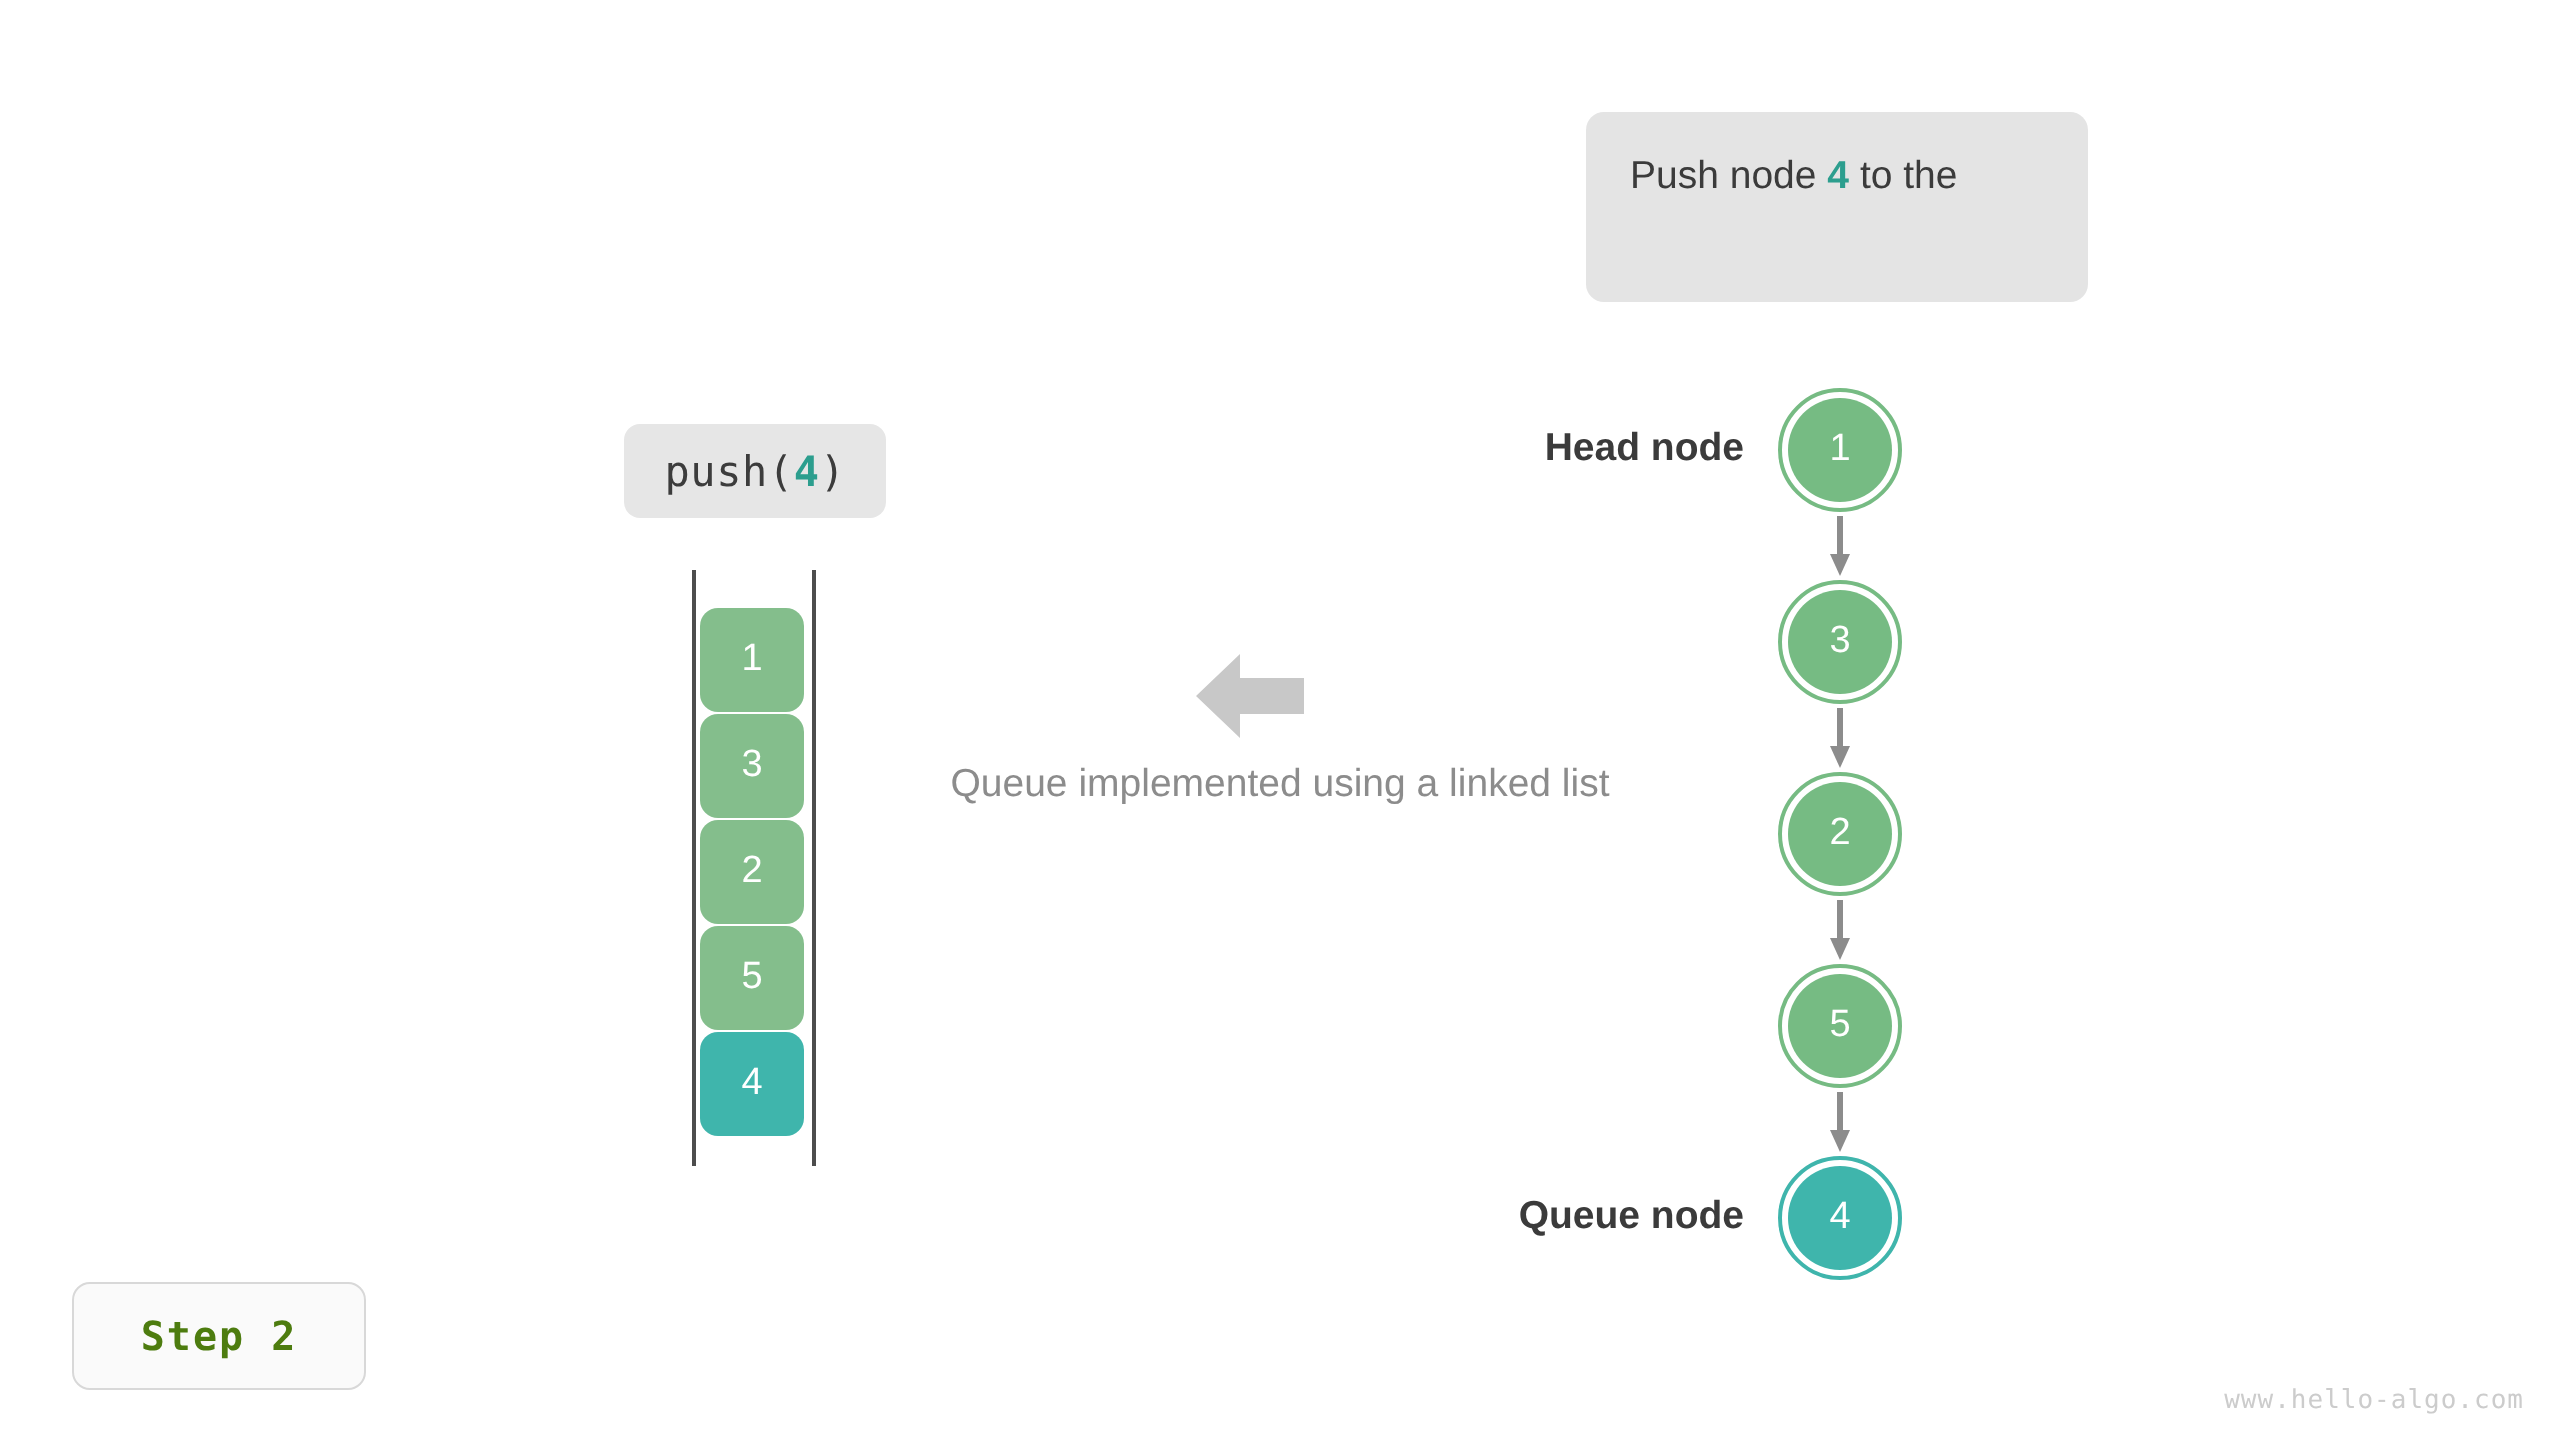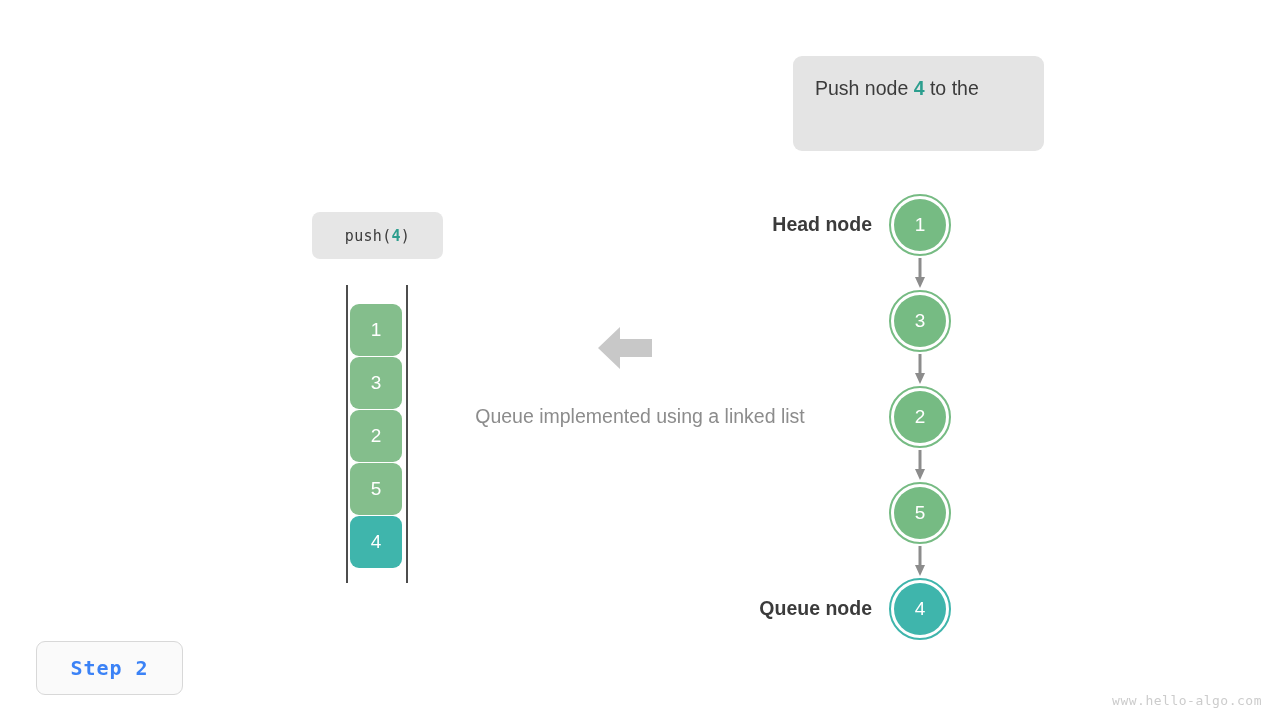--- a/index.html
+++ b/index.html
@@ -45,21 +45,21 @@
     left: 312px;
     top: 212px;
     width: 131px;
     height: 47px;
     background: #e6e6e6;
     border-radius: 8px;
     display: flex;
     align-items: center;
     justify-content: center;
     font-family: "DejaVu Sans Mono", monospace;
-    font-size: 15px;
+    font-size: 21px;
     color: #3c3c3c;
     letter-spacing: 0.3px;
   }
   #op-label .arg {
     color: #2c9e8e;
     font-weight: bold;
   }
 
   
   #array-col {
@@ -102,21 +102,21 @@
     left: 596px;
     top: 319px;
     width: 58px;
     height: 58px;
   }
 
   
   #caption {
     position: absolute;
     left: 437px;
-    top: 405px;
+    top: 381px;
     width: 406px;
     text-align: center;
     font-size: 19.5px;
     color: #8c8c8c;
     white-space: nowrap;
   }
   .ll-node {
     position: absolute;
     left: 889px;
     width: 62px;
@@ -168,21 +168,21 @@
     height: 52px;
     border: 1px solid #d8d8d8;
     border-radius: 9px;
     background: #fafafa;
     display: flex;
     align-items: center;
     justify-content: center;
     font-family: "DejaVu Sans Mono", monospace;
     font-size: 20px;
     font-weight: bold;
-    color: #3b82f6;
+    color: #4d7c0f;
     letter-spacing: 1px;
   }
 
   
   #watermark {
     position: absolute;
     right: 18px;
     bottom: 12px;
     font-family: "DejaVu Sans Mono", monospace;
     font-size: 13px;

